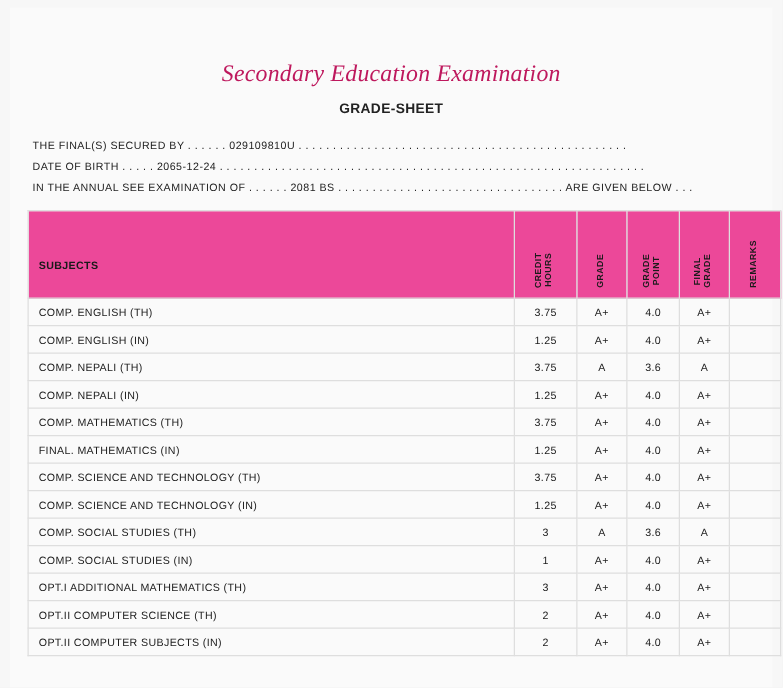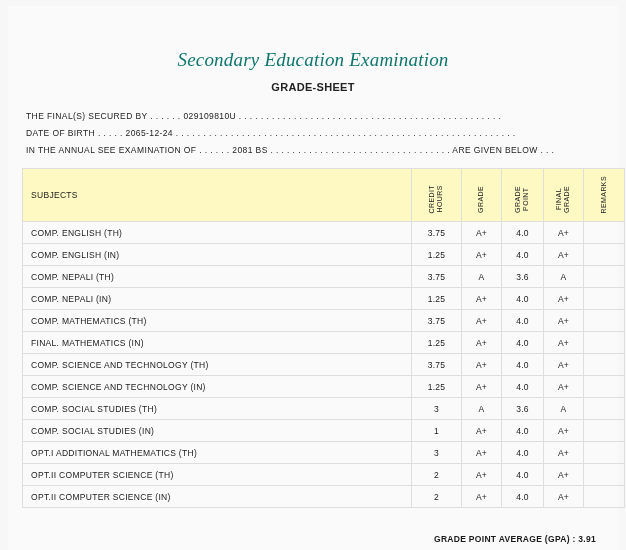--- a/index.html
+++ b/index.html
@@ -24,21 +24,21 @@
     position: absolute;
     left: 8px;
     top: 6px;
     width: 610px;
     height: 544px;
     background: #fafafa;
     box-sizing: border-box;
   }
   .title {
     text-align: center;
-    color: #0f766e;
+    color: #be185d;
     font-size: 19px;
     font-style: italic;
     font-family: "Liberation Serif", serif;
     padding-top: 43px;
     letter-spacing: 0.2px;
   }
   .subtitle {
     text-align: center;
     color: #222;
     font-size: 11px;
@@ -71,23 +71,23 @@
   }
   table.grades td, table.grades th {
     border: 1px solid #dedede;
     font-size: 8.5px;
     color: #1a1a1a;
     letter-spacing: 0.3px;
   }
   thead th {
     height: 46px;
     vertical-align: bottom;
-    padding: 0 0 6px 0;
-    font-weight: normal;
-    background: #fef9c3;
+    padding: 17px 0 6px 0;
+    font-weight: bold;
+    background: #ec4899;
   }
   th.subjects-h {
     text-align: left;
     padding-left: 8px;
     vertical-align: middle;
     padding-bottom: 0;
   }
   .vert {
     display: inline-block;
     writing-mode: vertical-rl;
@@ -262,21 +262,21 @@
         </tr>
         <tr>
           <td class="subject">OPT.II COMPUTER SCIENCE (TH)</td>
           <td class="num">2</td>
           <td class="num">A+</td>
           <td class="num">4.0</td>
           <td class="num">A+</td>
           <td class="num"></td>
         </tr>
         <tr>
-          <td class="subject">OPT.II COMPUTER SCIENCE (IN)</td>
+          <td class="subject">OPT.II COMPUTER SUBJECTS (IN)</td>
           <td class="num">2</td>
           <td class="num">A+</td>
           <td class="num">4.0</td>
           <td class="num">A+</td>
           <td class="num"></td>
         </tr>
       </tbody>
     </table>
 
     <div class="gpa-line">GRADE POINT AVERAGE (GPA) : 3.91</div>

